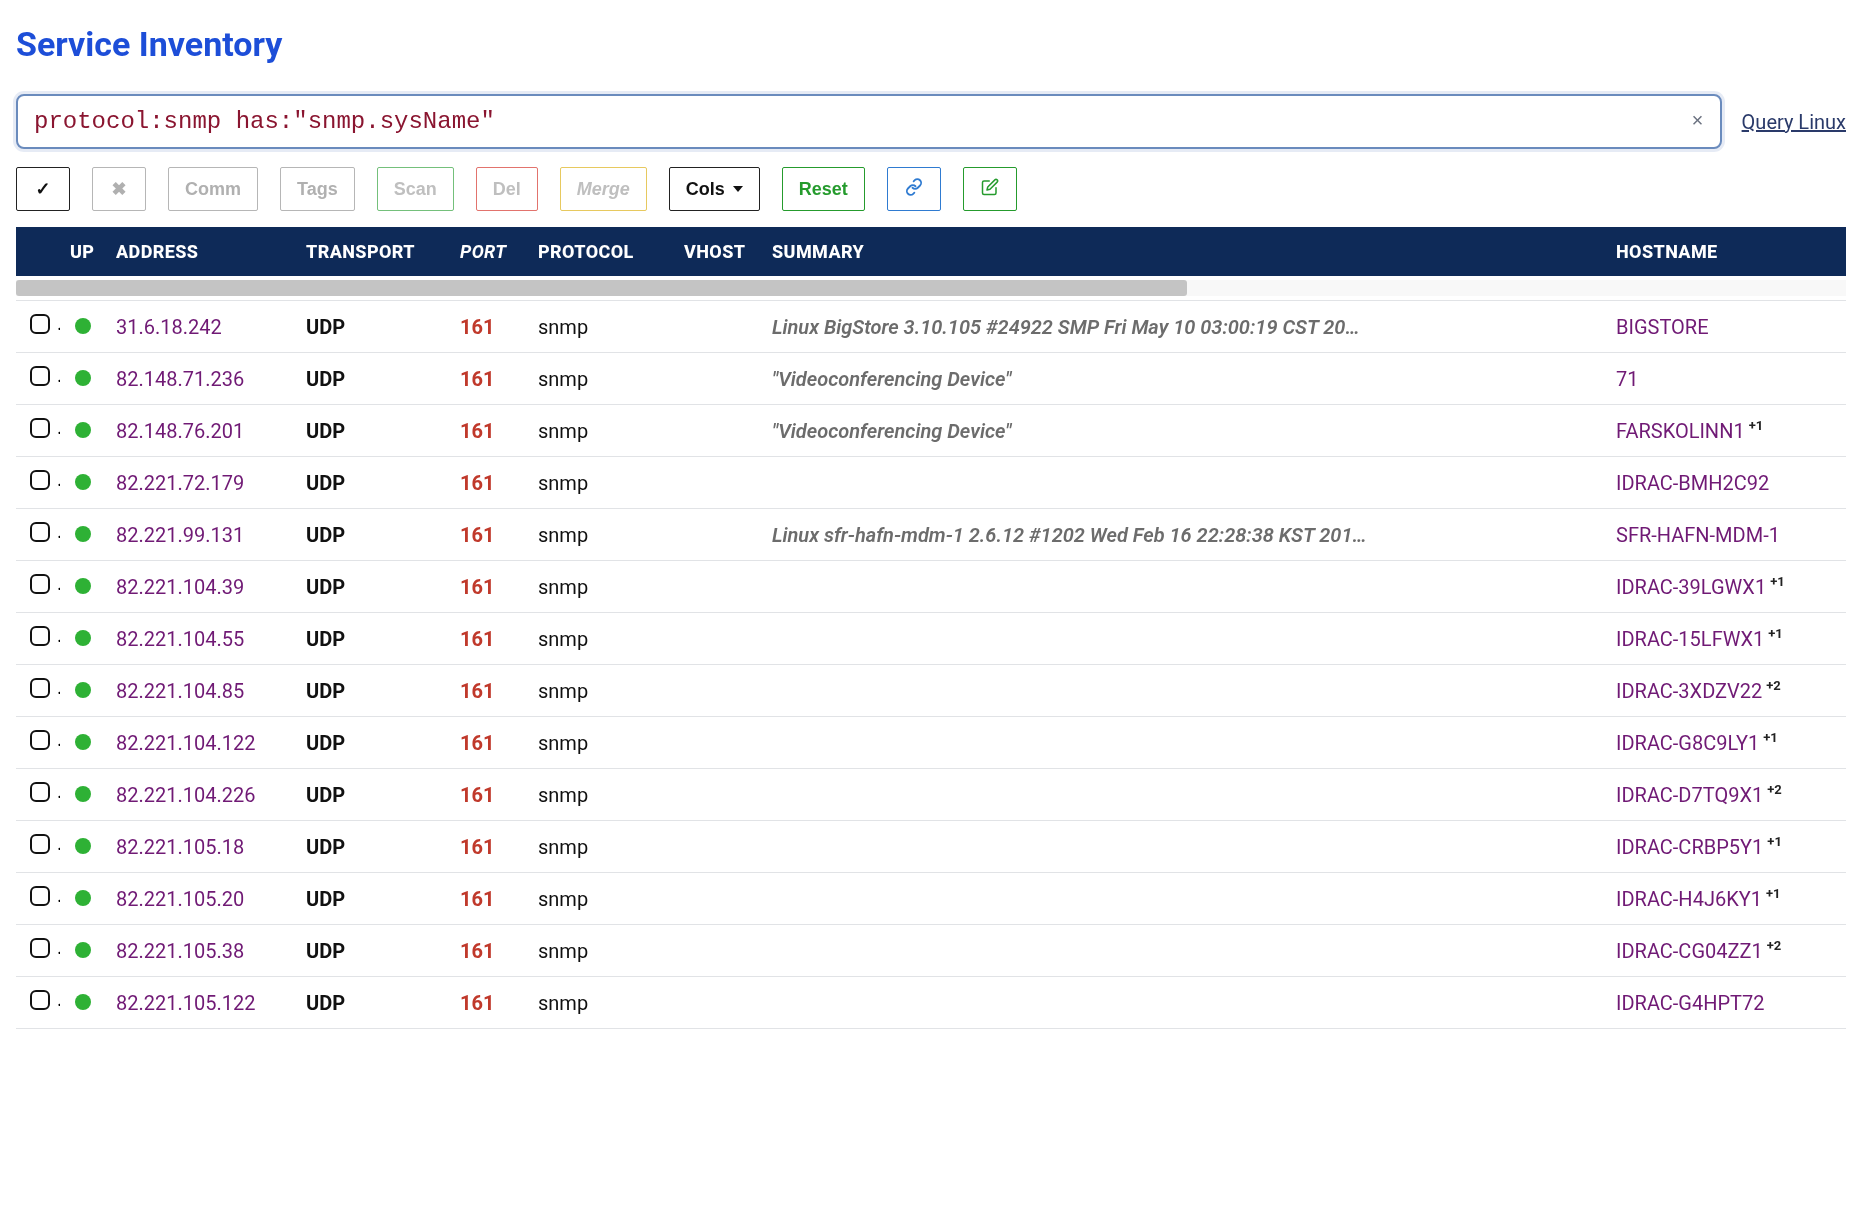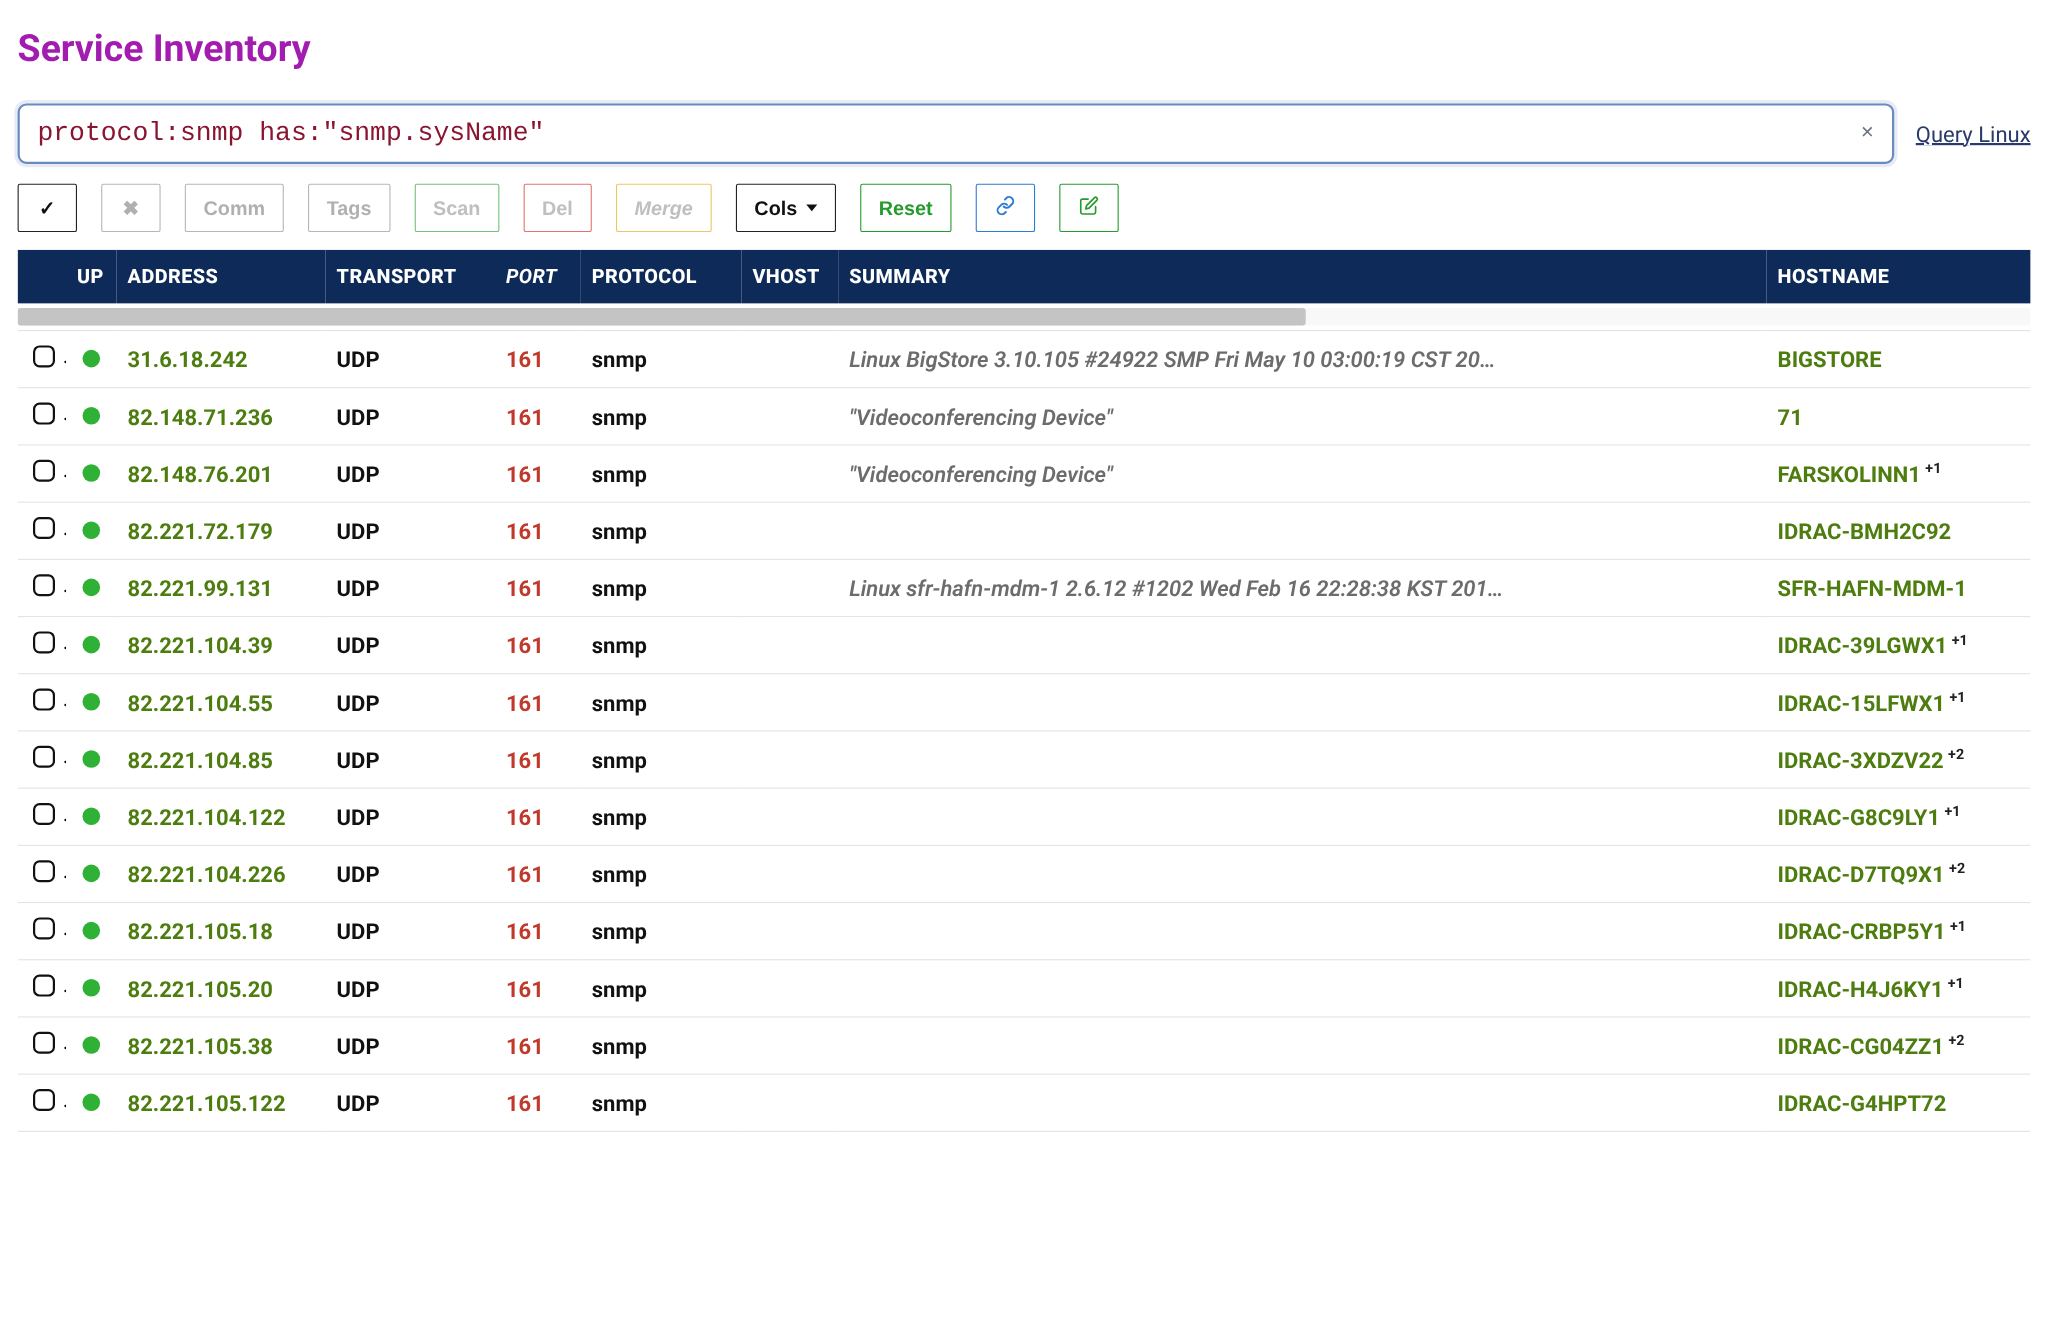--- a/index.html
+++ b/index.html
@@ -11,21 +11,21 @@
     color: #111;
     font-size: 16px;
   }
   .page {
     padding: 18px 16px 0 16px;
   }
   h1.page-title {
     font-size: 34px;
     font-weight: 700;
     margin: 6px 0 30px 0;
-    color: #a21caf;
+    color: #1d4ed8;
   }
   .search-row {
     display: flex;
     align-items: center;
     gap: 20px;
     margin-bottom: 18px;
   }
   .search-box {
     position: relative;
     flex: 1;
@@ -138,43 +138,43 @@
     white-space: nowrap;
     overflow: hidden;
     text-overflow: ellipsis;
   }
   tbody tr.data-row:first-of-type td { border-top: 1px solid #e1e3e6; }
   .col-check { width: 44px; text-align: center; }
   .col-up { width: 46px; text-align: center; }
   .col-addr { width: 190px; }
   .col-trans { width: 154px; font-weight: 700; }
   .col-port { width: 78px; color: #c0392b; font-weight: 700; }
-  .col-proto { width: 146px; font-weight: 700; }
+  .col-proto { width: 146px; font-weight: 400; }
   .col-vhost { width: 88px; }
   .col-summary { color: #6c6c6c; font-style: italic; font-weight: 600; }
   .col-host { width: 240px; }
 
   input.rowchk {
     width: 20px; height: 20px;
     border: 2px solid #111;
     border-radius: 6px;
     appearance: none;
     -webkit-appearance: none;
     cursor: pointer;
     background: #fff;
   }
   .status-dot {
     display: inline-block;
     width: 16px; height: 16px;
     border-radius: 50%;
     background: #2eb135;
   }
   a.ip, a.host {
-    color: #4d7c0f;
-    font-weight: 700;
+    color: #701a75;
+    font-weight: 400;
     text-decoration: none;
   }
   .plus {
     font-size: 13px; vertical-align: super; margin-left: 4px;
     color: #222; font-weight: 700;
   }
 </style>
 </head>
 <body>
 

